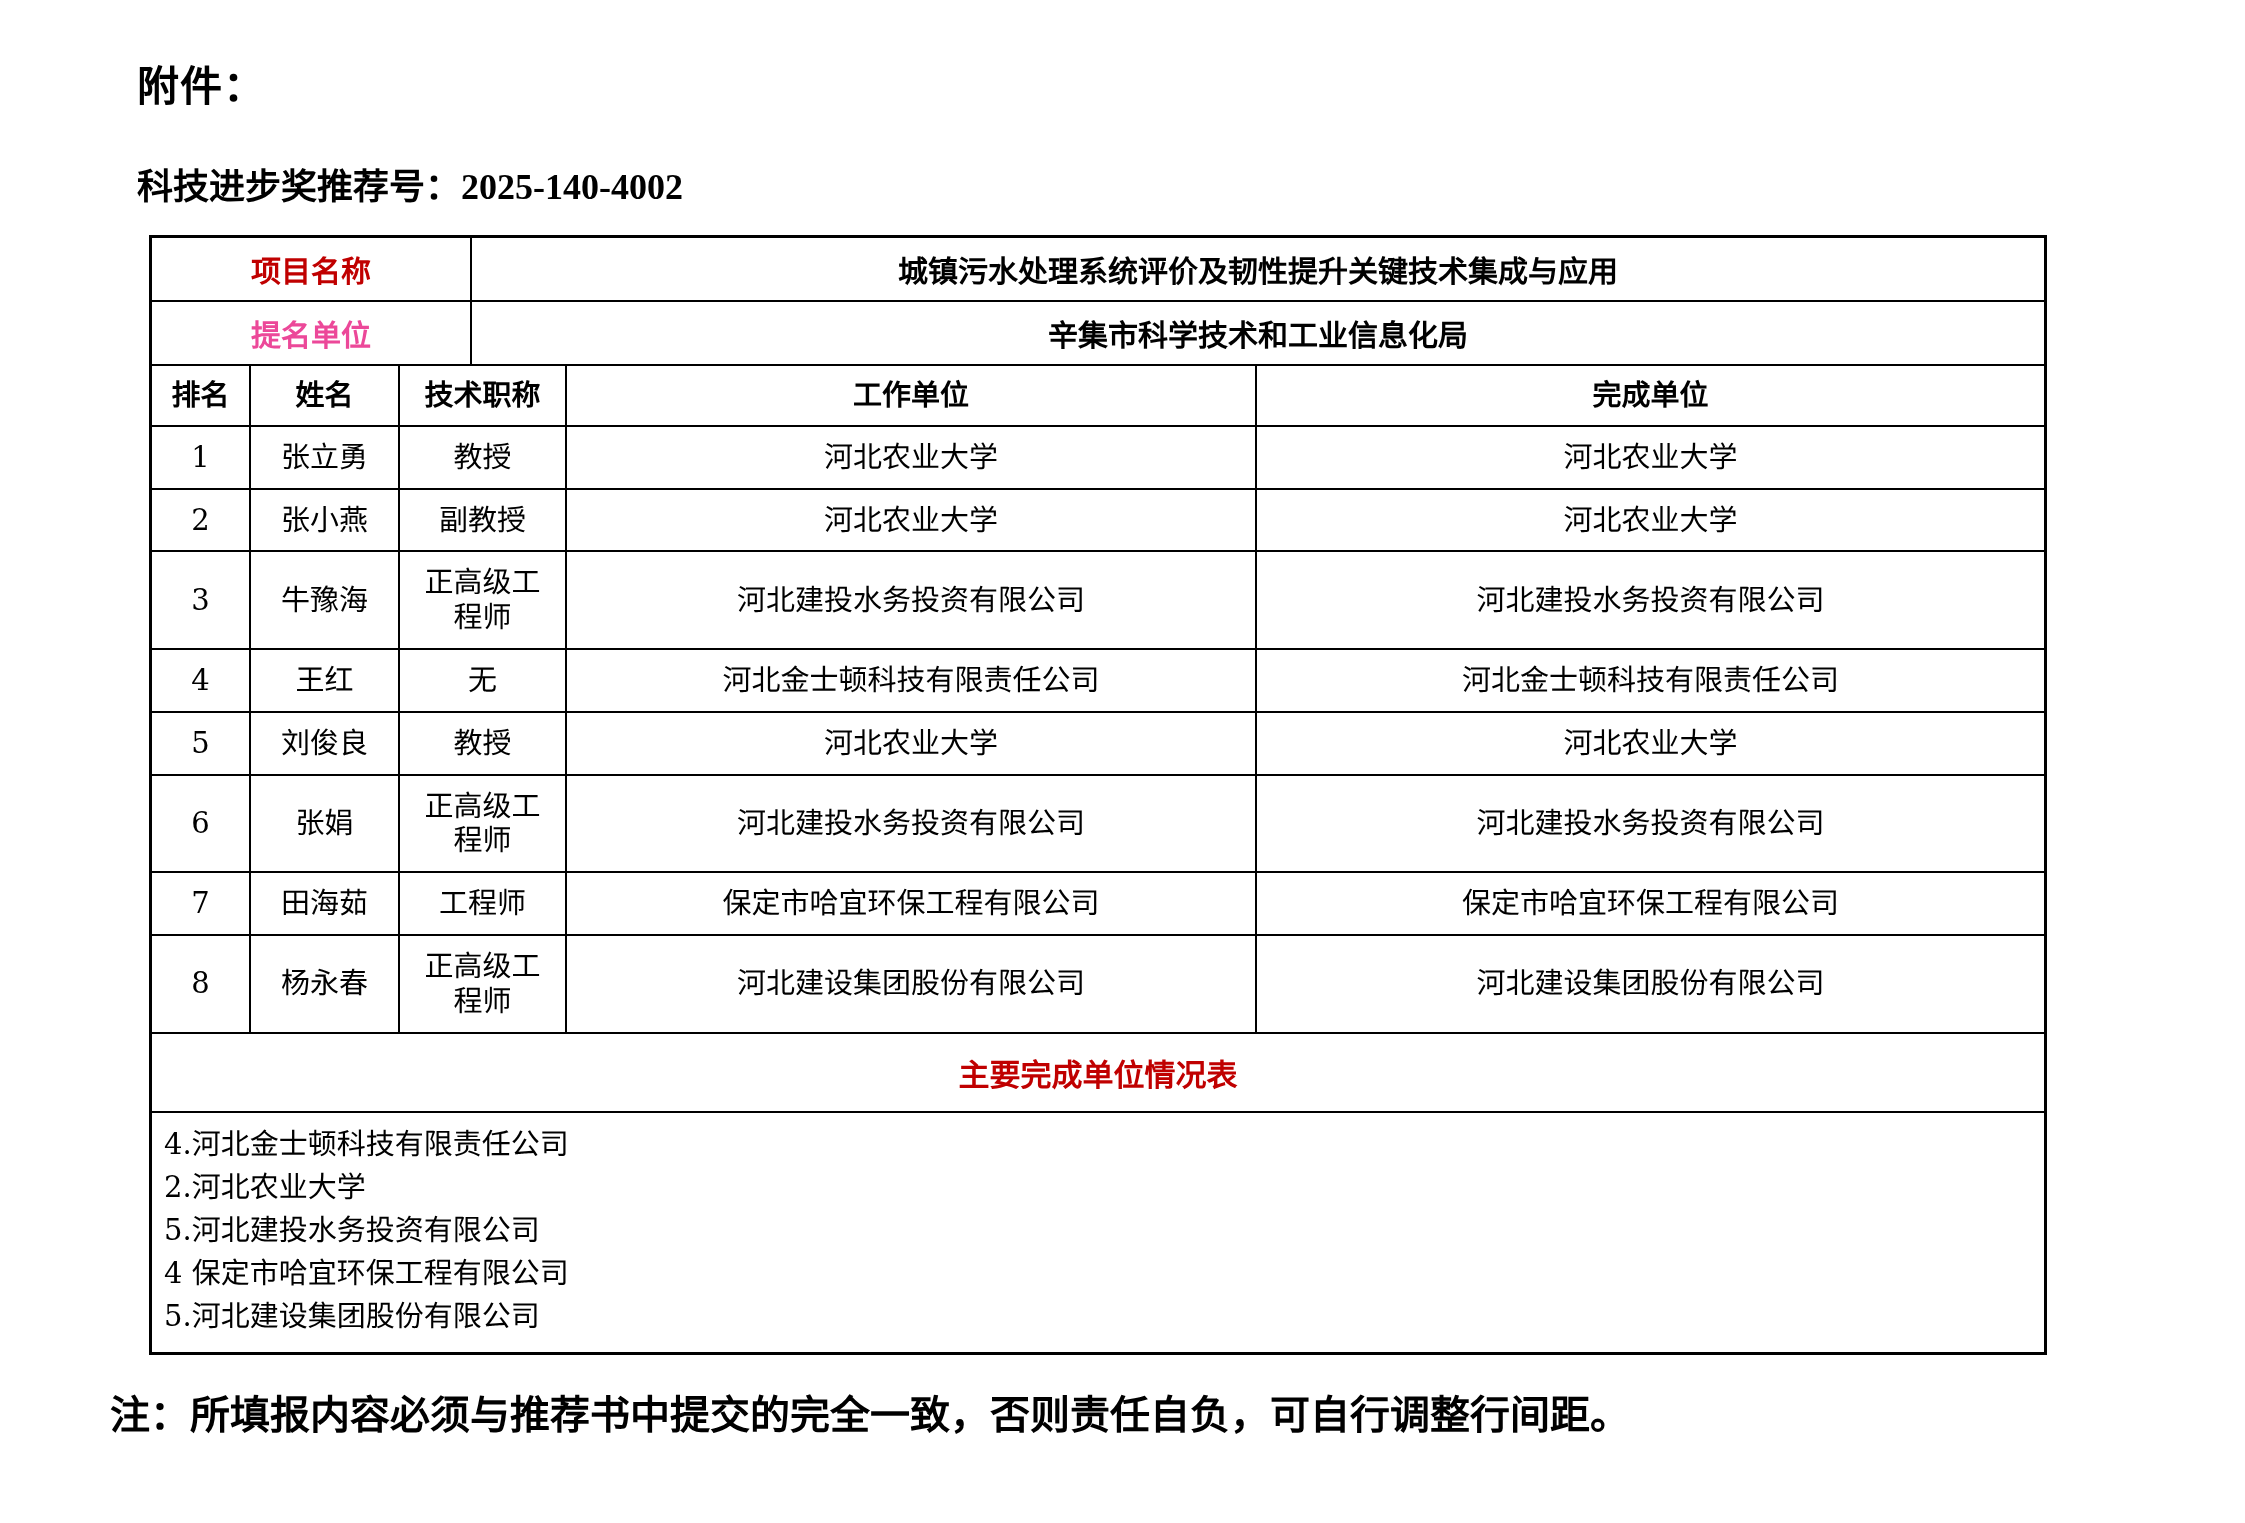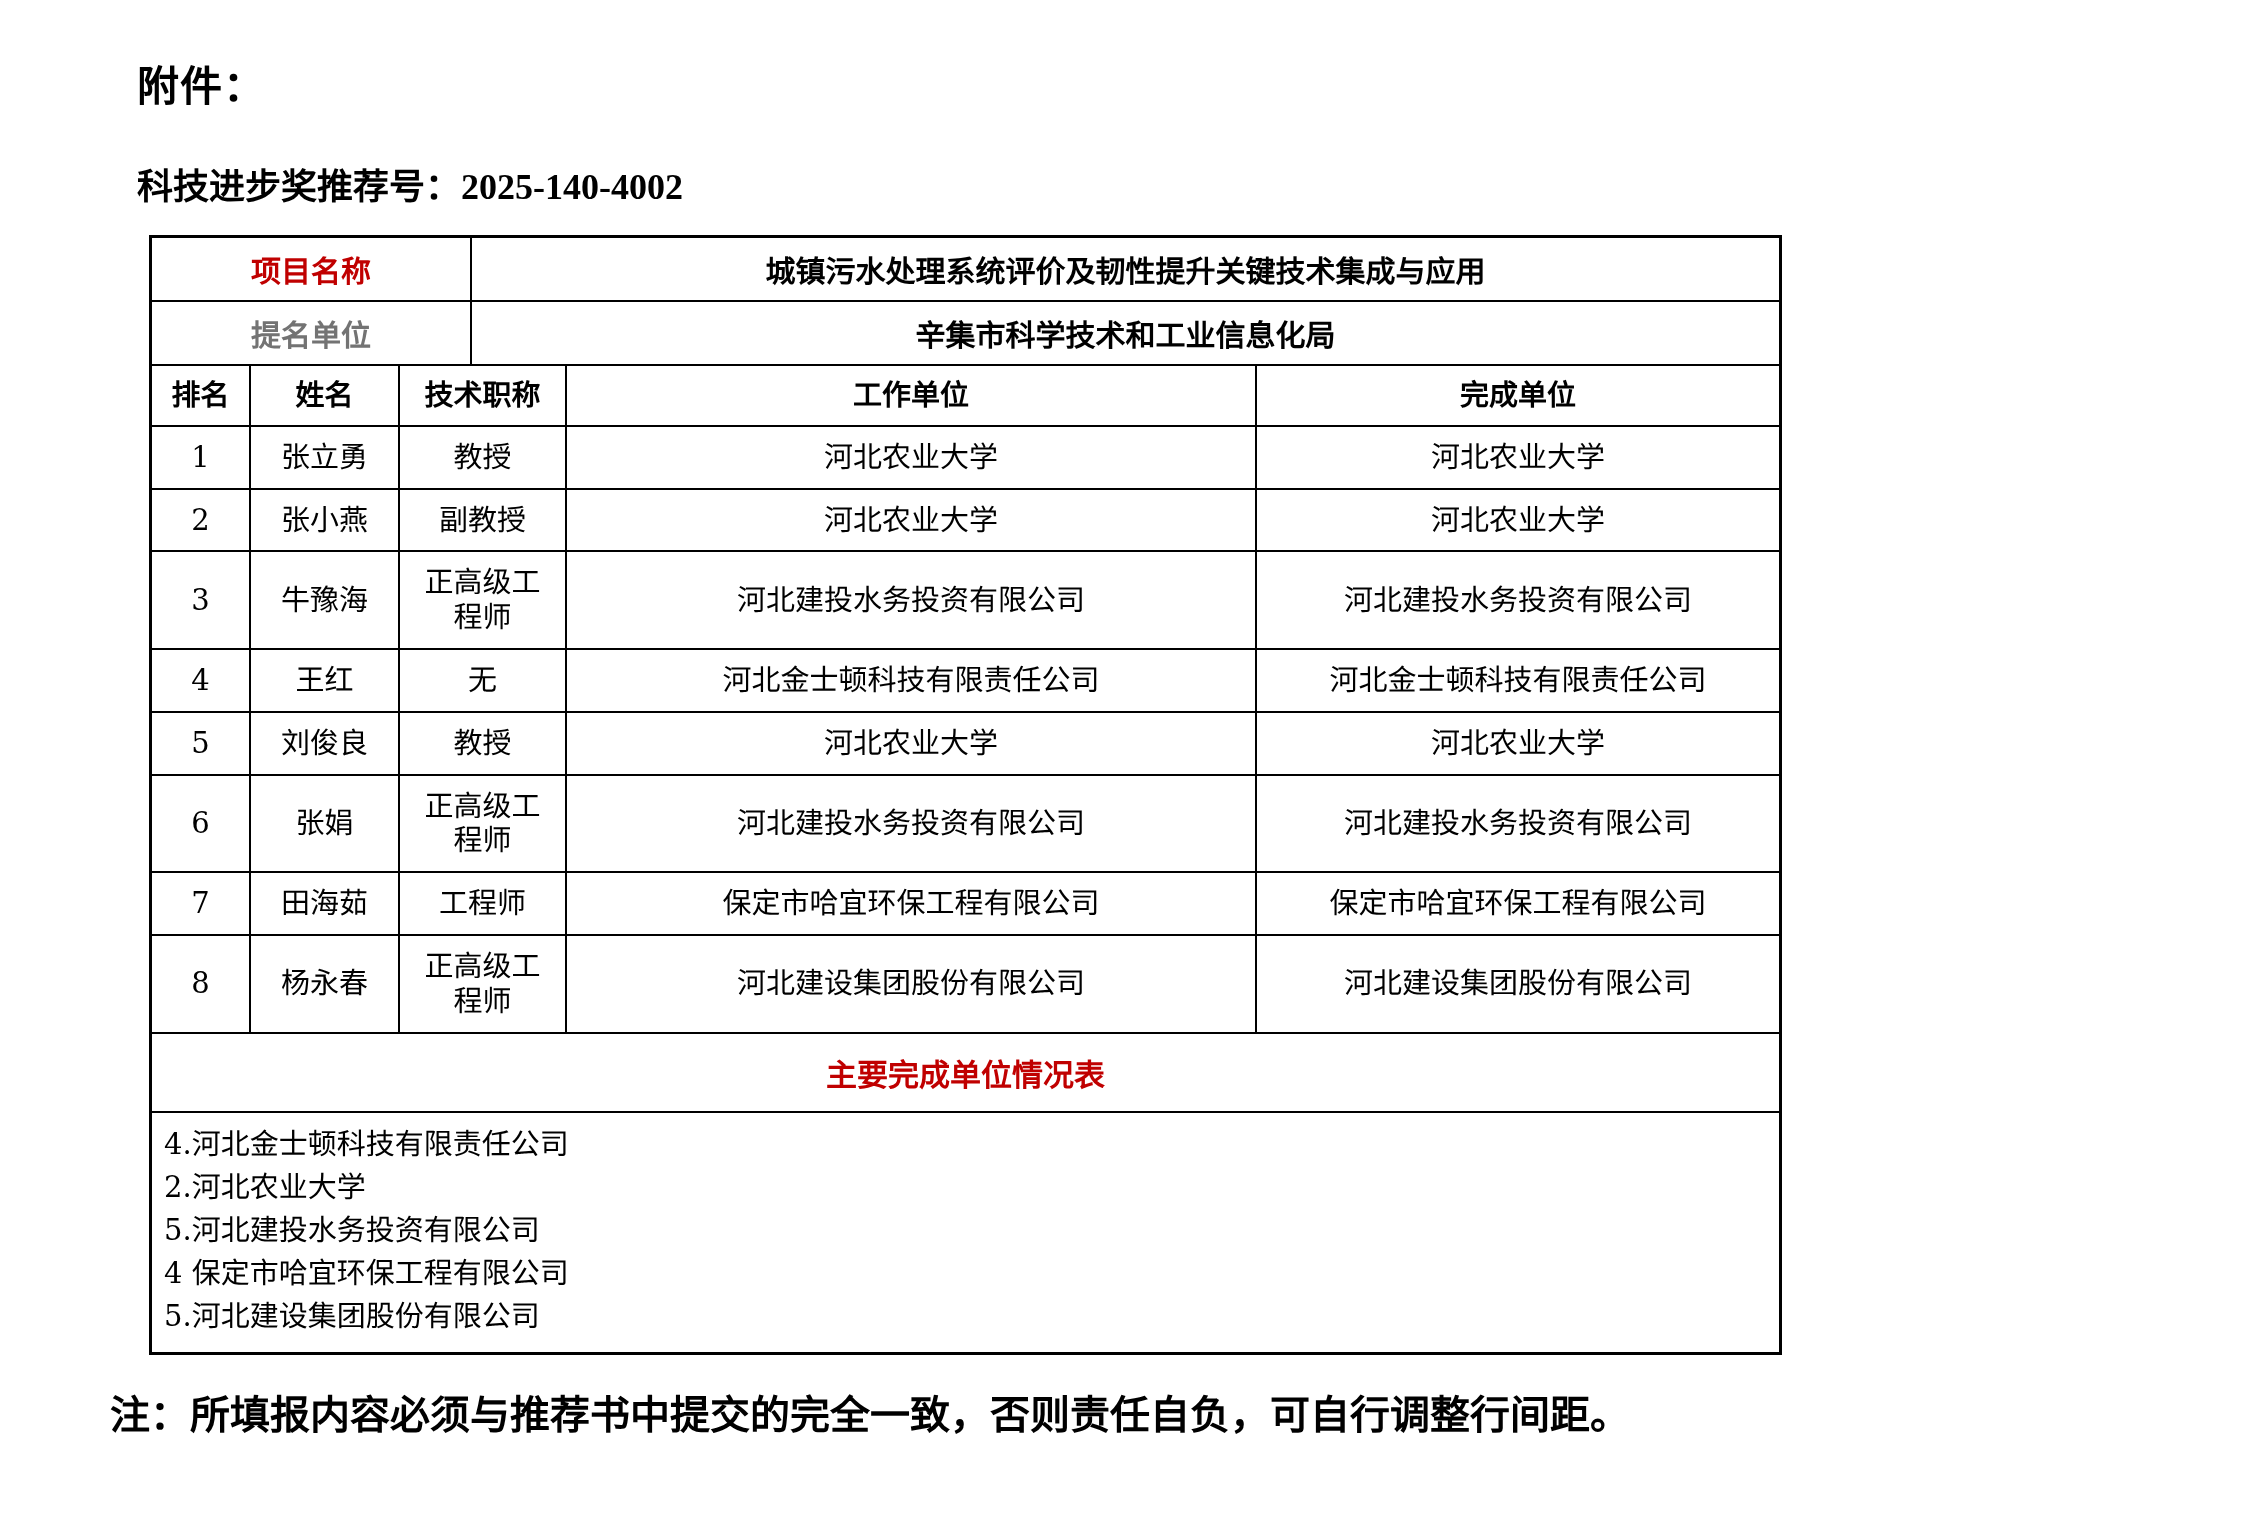--- a/index.html
+++ b/index.html
@@ -30,21 +30,21 @@
     font-size: 36px;
     font-weight: bold;
   }
   .rec-line .rec-number {
     font-family: "Liberation Serif", "DejaVu Serif", serif;
   }
   
   .doc-table {
     box-sizing: border-box;
     margin: 26px 0 0 149px;
-    width: 1633px;
+    width: 1898px;
     border: 3px solid #000000;
     background: #ffffff;
   }
   
   .info-row {
     display: flex;
     align-items: stretch;
     border-bottom: 2px solid #000000;
   }
   .info-label {
@@ -130,21 +130,21 @@
   </div>
 
   <div class="doc-table">
 
     <div class="info-row">
       <div class="info-label" style="color:#C00000">项目名称</div>
       <div class="info-value">城镇污水处理系统评价及韧性提升关键技术集成与应用</div>
     </div>
 
     <div class="info-row">
-      <div class="info-label" style="color:#737373">提名单位</div>
+      <div class="info-label" style="color:#ec4899">提名单位</div>
       <div class="info-value">辛集市科学技术和工业信息化局</div>
     </div>
 
 
     <table class="persons">
       <colgroup>
         <col style="width:98px">
         <col style="width:149px">
         <col style="width:167px">
         <col style="width:690px">

